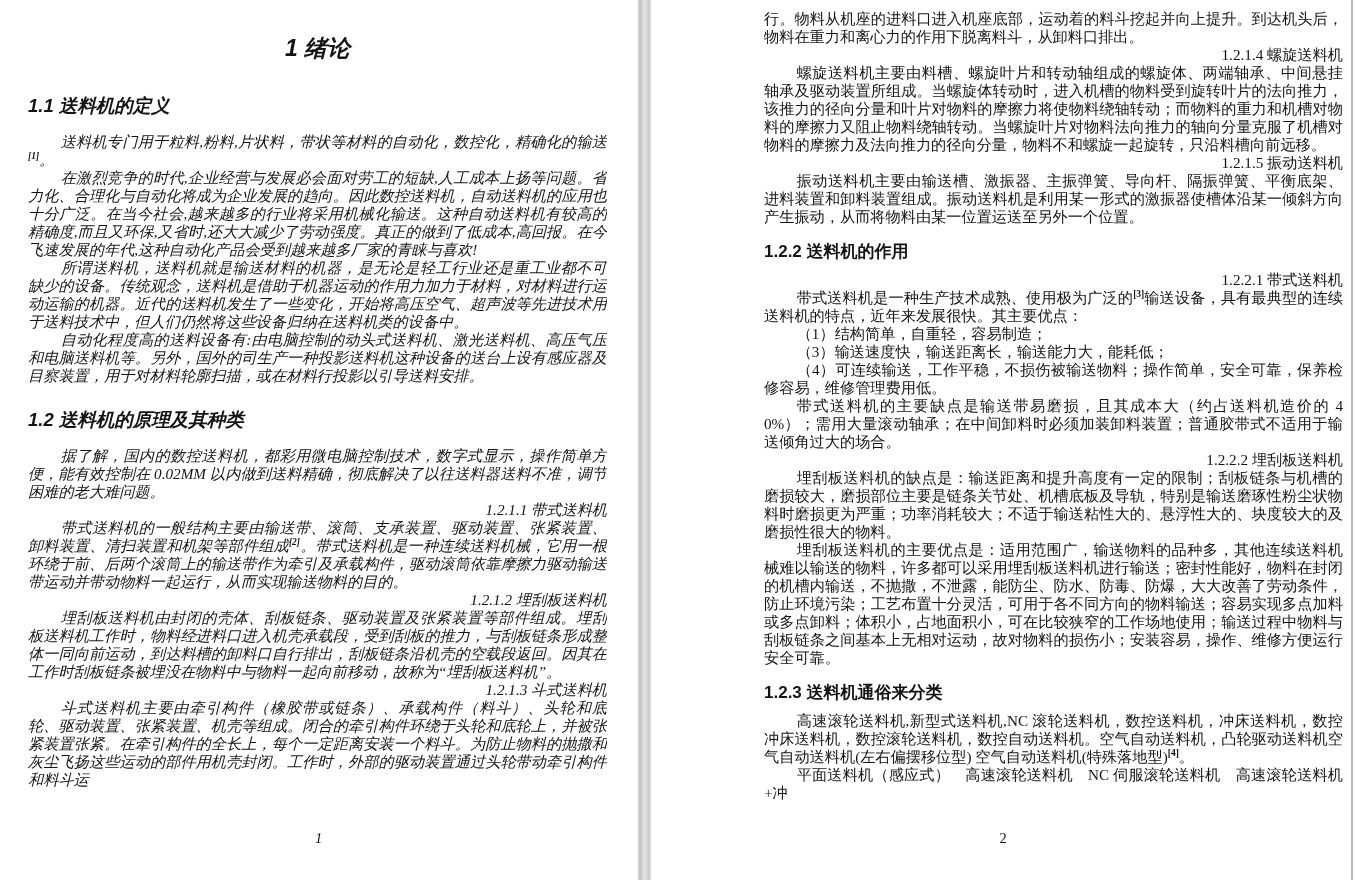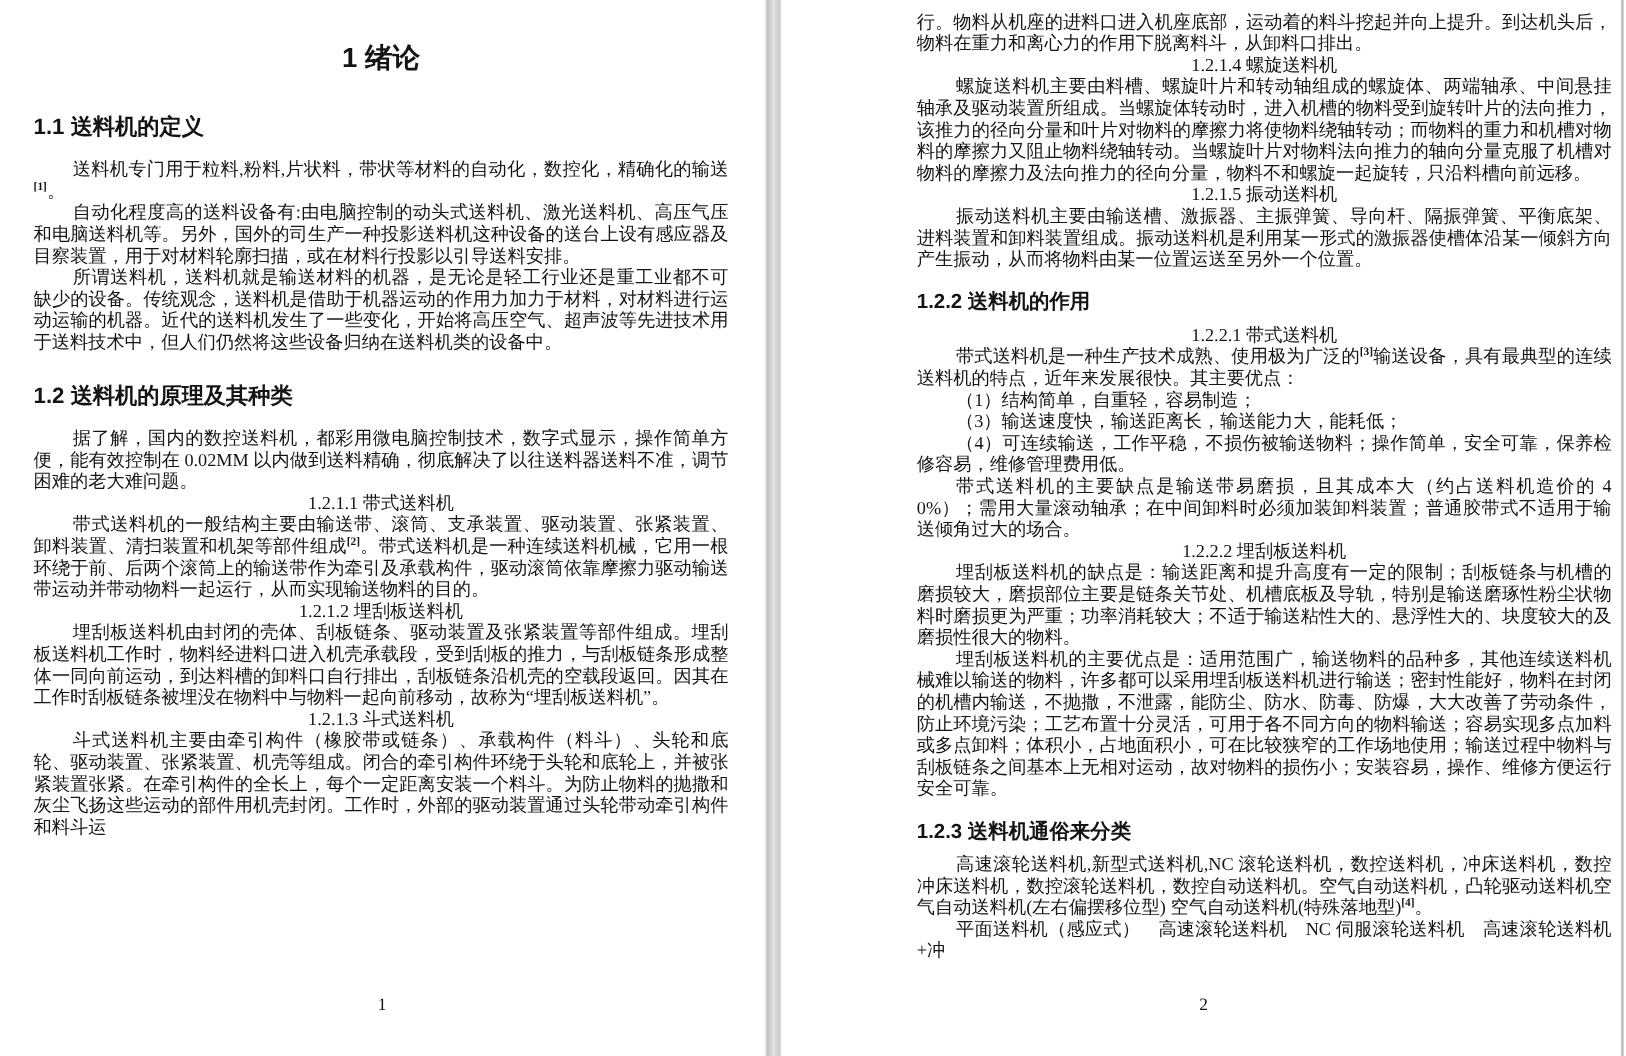--- a/index.html
+++ b/index.html
@@ -11,37 +11,37 @@
   }
   *{box-sizing:border-box;}
   html,body{margin:0;padding:0;}
   body{
     width:1355px;height:880px;position:relative;overflow:hidden;
     background:var(--page-bg);
     color:var(--text-color);
     font-family:"Liberation Serif","DejaVu Serif",serif;
   }
   .page{position:absolute;top:0;height:880px;background:var(--page-bg);}
-  #page-left{left:0;width:728px;}
+  #page-left{left:0;width:728px;font-style:italic;}
   #page-right{left:673px;width:699px;}
   .gap-divider{
     position:absolute;left:637px;top:0;width:15px;height:880px;
     background:linear-gradient(90deg,#fdfdfd 0%,var(--divider-edge) 18%,var(--divider-mid) 50%,#c9c9c9 82%,#fdfdfd 100%);
   }
   .edge-line{position:absolute;left:1351px;top:0;width:2px;height:880px;background:var(--edge-line);}
   .content{position:absolute;top:0;width:579px;overflow:hidden;}
   #content-left{left:28px;height:825px;}
   #content-right{left:91px;height:825px;padding-top:10px;}
   .blk{margin:0;}
   .p{
     font-size:15.2px;line-height:18px;text-align:justify;
     text-indent:2.15em;word-break:break-all;
   }
   .p.noindent{text-indent:0;}
-  .h4{font-size:15.2px;line-height:18px;text-indent:0;text-align:center;}
+  .h4{font-size:15.2px;line-height:18px;text-indent:0;text-align:right;}
   .title{
     font-family:"Liberation Sans","DejaVu Sans",sans-serif;
     font-size:23px;line-height:24px;font-weight:bold;text-align:center;
     margin:36px 0 35px 0;
   }
   .h2{
     font-family:"Liberation Sans","DejaVu Sans",sans-serif;
     font-size:18.5px;line-height:21px;font-weight:bold;
     margin:24px 0 17px 0;
   }
@@ -62,22 +62,23 @@
   #page-right .pagenum{width:660px;}
 </style>
 </head>
 <body>
 
 <div class="page" id="page-left">
   <div class="content" id="content-left">
       <div class="blk title"><span>1 绪论</span></div>
       <div class="blk h2"><span>1.1 送料机的定义</span></div>
       <div class="blk p"><span>送料机专门用于粒料,粉料,片状料，带状等材料的自动化，数控化，精确化的输送</span><sup class="ref">[1]</sup><span>。</span></div>
+      <div class="blk p"><span>在激烈竞争的时代,企业经营与发展必会面对劳工的短缺,人工成本上扬等问题。省力化、合理化与自动化将成为企业发展的趋向。因此数控送料机，自动送料机的应用也十分广泛。在当今社会,越来越多的行业将采用机械化输送。这种自动送料机有较高的精确度,而且又环保,又省时,还大大减少了劳动强度。真正的做到了低成本,高回报。在今飞速发展的年代,这种自动化产品会受到越来越多厂家的青睐与喜欢!</span></div>
+      <div class="blk p"><span>所谓送料机，送料机就是输送材料的机器，是无论是轻工行业还是重工业都不可缺少的设备。传统观念，送料机是借助于机器运动的作用力加力于材料，对材料进行运动运输的机器。近代的送料机发生了一些变化，开始将高压空气、超声波等先进技术用于送料技术中，但人们仍然将这些设备归纳在送料机类的设备中。</span></div>
       <div class="blk p"><span>自动化程度高的送料设备有:由电脑控制的动头式送料机、激光送料机、高压气压和电脑送料机等。另外，国外的司生产一种投影送料机这种设备的送台上设有感应器及目察装置，用于对材料轮廓扫描，或在材料行投影以引导送料安排。</span></div>
-      <div class="blk p"><span>所谓送料机，送料机就是输送材料的机器，是无论是轻工行业还是重工业都不可缺少的设备。传统观念，送料机是借助于机器运动的作用力加力于材料，对材料进行运动运输的机器。近代的送料机发生了一些变化，开始将高压空气、超声波等先进技术用于送料技术中，但人们仍然将这些设备归纳在送料机类的设备中。</span></div>
       <div class="blk h2"><span>1.2 送料机的原理及其种类</span></div>
       <div class="blk p"><span>据了解，国内的数控送料机，都彩用微电脑控制技术，数字式显示，操作简单方便，能有效控制在 0.02MM 以内做到送料精确，彻底解决了以往送料器送料不准，调节困难的老大难问题。</span></div>
       <div class="blk h4"><span>1.2.1.1 带式送料机</span></div>
       <div class="blk p"><span>带式送料机的一般结构主要由输送带、滚筒、支承装置、驱动装置、张紧装置、卸料装置、清扫装置和机架等部件组成</span><sup class="ref">[2]</sup><span>。带式送料机是一种连续送料机械，它用一根环绕于前、后两个滚筒上的输送带作为牵引及承载构件，驱动滚筒依靠摩擦力驱动输送带运动并带动物料一起运行，从而实现输送物料的目的。</span></div>
       <div class="blk h4"><span>1.2.1.2 埋刮板送料机</span></div>
       <div class="blk p"><span>埋刮板送料机由封闭的壳体、刮板链条、驱动装置及张紧装置等部件组成。埋刮板送料机工作时，物料经进料口进入机壳承载段，受到刮板的推力，与刮板链条形成整体一同向前运动，到达料槽的卸料口自行排出，刮板链条沿机壳的空载段返回。因其在工作时刮板链条被埋没在物料中与物料一起向前移动，故称为“埋刮板送料机”。</span></div>
       <div class="blk h4"><span>1.2.1.3 斗式送料机</span></div>
       <div class="blk p"><span>斗式送料机主要由牵引构件（橡胶带或链条）、承载构件（料斗）、头轮和底轮、驱动装置、张紧装置、机壳等组成。闭合的牵引构件环绕于头轮和底轮上，并被张紧装置张紧。在牵引构件的全长上，每个一定距离安装一个料斗。为防止物料的抛撒和灰尘飞扬这些运动的部件用机壳封闭。工作时，外部的驱动装置通过头轮带动牵引构件和料斗运</span></div>
     </div>
   <div class="pagenum">1</div>

